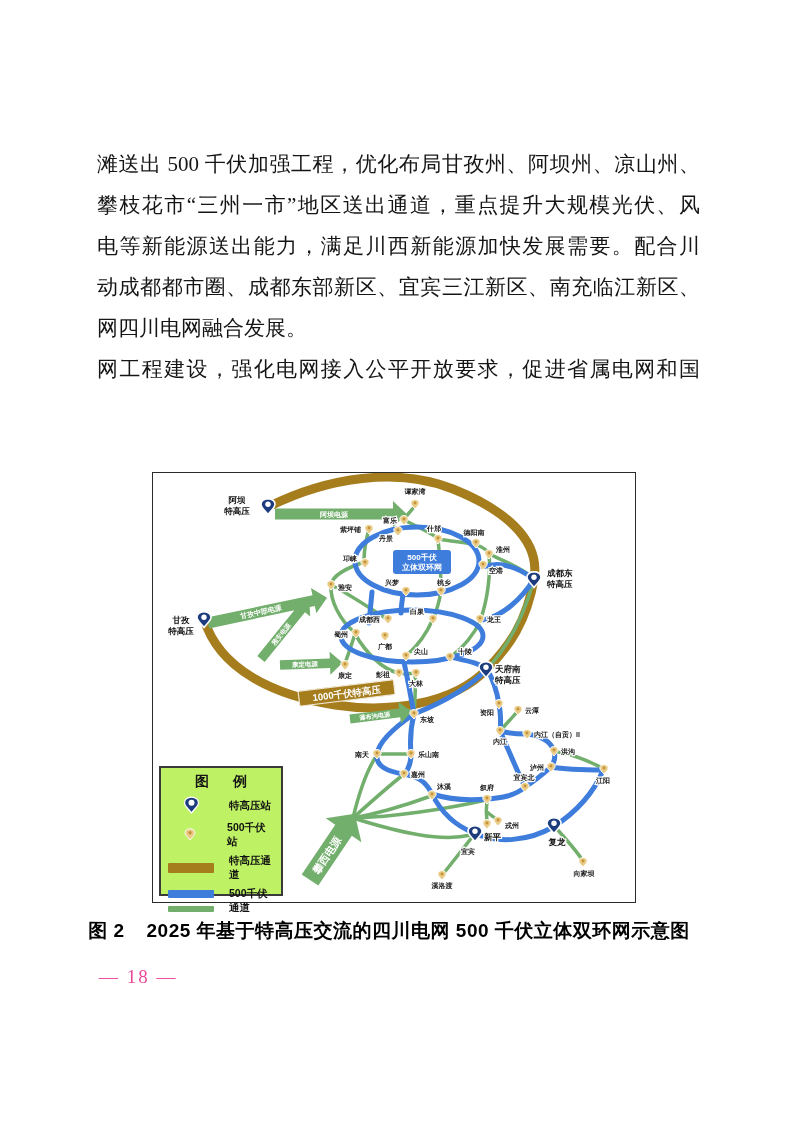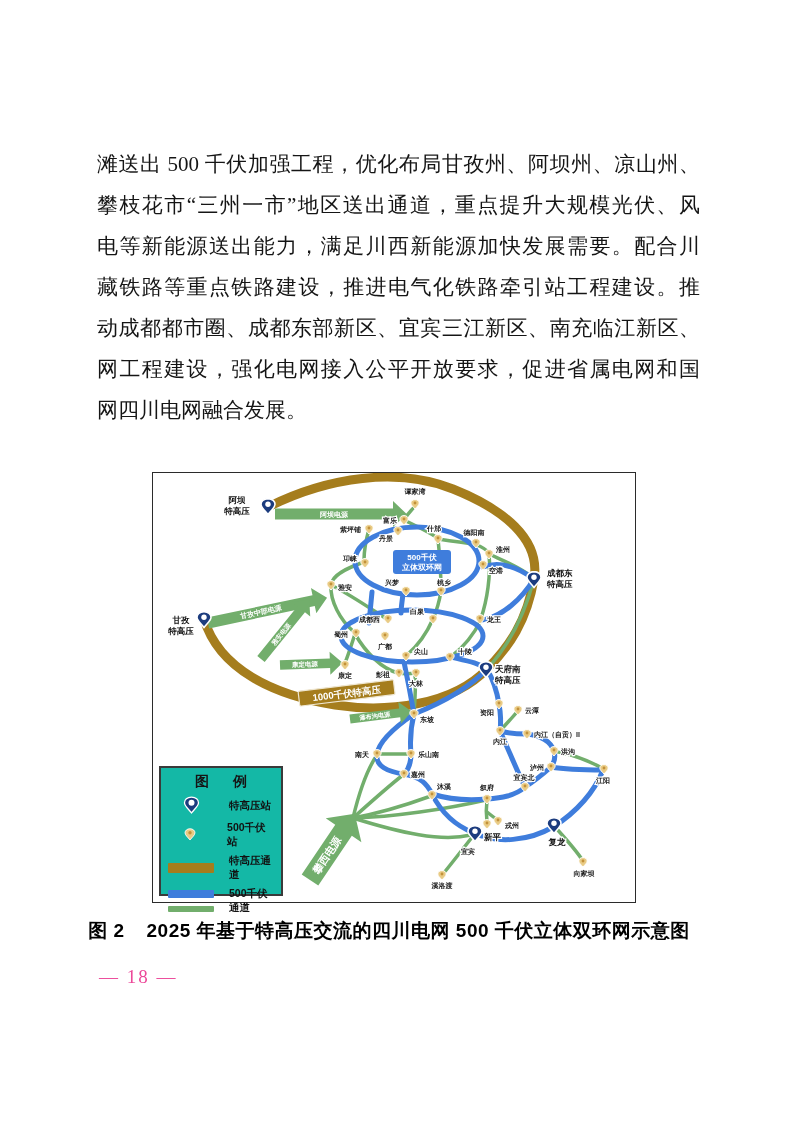--- a/index.html
+++ b/index.html
@@ -10,21 +10,21 @@
   .pline{height:41px;line-height:41px;text-align:justify;text-align-last:justify;white-space:nowrap;}
   .pline.last{text-align-last:left;}
   
   .figure{position:absolute;left:152px;top:472px;width:482px;height:429px;
           border:1px solid #2b2b2b;background:#fff;box-sizing:content-box;}
   svg{display:block;}
   svg text{font-family:"Liberation Sans","DejaVu Sans",sans-serif;}
   .station-label{paint-order:stroke;stroke:#ffffff;stroke-width:2.4px;}
   
   .legend{position:absolute;left:6px;top:293px;width:124px;height:130px;border:2px solid #3a3a3a;
-          background:#14b8a6;box-sizing:border-box;padding:5px 7px 3px;
+          background:#bef264;box-sizing:border-box;padding:5px 7px 3px;
           font-family:"Liberation Sans","DejaVu Sans",sans-serif;}
   .legend-title{text-align:center;font-weight:bold;font-size:14px;letter-spacing:10px;padding-left:10px;margin-bottom:2px;}
   .legend-row{display:flex;align-items:center;gap:15px;margin:5px 0;font-size:10.5px;font-weight:bold;color:#111;}
   .icon-col{width:46px;display:flex;flex-direction:column;align-items:center;justify-content:center;}
   .bar{width:46px;border-radius:1px;}
   .bar-brown{height:10px;background:#a57d1d;}
   .bar-blue2{height:8px;background:#3f7ddc;}
   .bar-green2{height:6px;background:#72ae6c;margin-top:8px;}
   
   .caption{position:absolute;left:0;top:918px;width:100%;text-align:center;font-weight:bold;
@@ -34,24 +34,23 @@
   .pagenum{position:absolute;left:99px;top:966px;font-size:19px;letter-spacing:2px;color:#ec4899;}
 </style>
 </head>
 <body>
 
 <div class="page">
   <div class="text-block">
       <div class="pline">滩送出 500 千伏加强工程，优化布局甘孜州、阿坝州、凉山州、</div>
       <div class="pline">攀枝花市“三州一市”地区送出通道，重点提升大规模光伏、风</div>
       <div class="pline">电等新能源送出能力，满足川西新能源加快发展需要。配合川</div>
-      <div class="pline">藏铁路等重点铁路建设，推进电气化铁路牵引站工程建设。推</div>
       <div class="pline">动成都都市圈、成都东部新区、宜宾三江新区、南充临江新区、</div>
+      <div class="pline last">网四川电网融合发展。</div>
       <div class="pline">网工程建设，强化电网接入公平开放要求，促进省属电网和国</div>
-      <div class="pline last">网四川电网融合发展。</div>
     </div>
 
   <div class="figure">
     <svg id="grid-svg" viewBox="0 0 482 429" width="482" height="429">
         <path d="M115 34 C175 4 245 -6 300 16 C350 36 388 66 381 106 C374 148 356 174 334 196 C300 232 235 240 182 232 C120 222 66 196 51 146" fill="none" stroke="#a57d1d" stroke-width="9" stroke-linecap="round"></path>
         <path d="M262 33 C257 39 253 43 251 47 C261 52 274 58 283 64" fill="none" stroke="#72ae6c" stroke-width="3.5" stroke-linecap="round"></path>
         <path d="M285 66 C287 85 288 103 288 118 C286 131 283 139 280 146 C272 164 261 176 254 182" fill="none" stroke="#72ae6c" stroke-width="3.5" stroke-linecap="round"></path>
         <path d="M285 66 C298 68 312 70 322 71 C329 74 334 77 336 80" fill="none" stroke="#72ae6c" stroke-width="3.5" stroke-linecap="round"></path>
         <path d="M336 81 C351 88 369 95 380 105" fill="none" stroke="#72ae6c" stroke-width="3.5" stroke-linecap="round"></path>
         <path d="M216 56 C213 67 211 78 211 87" fill="none" stroke="#72ae6c" stroke-width="3.5" stroke-linecap="round"></path>

